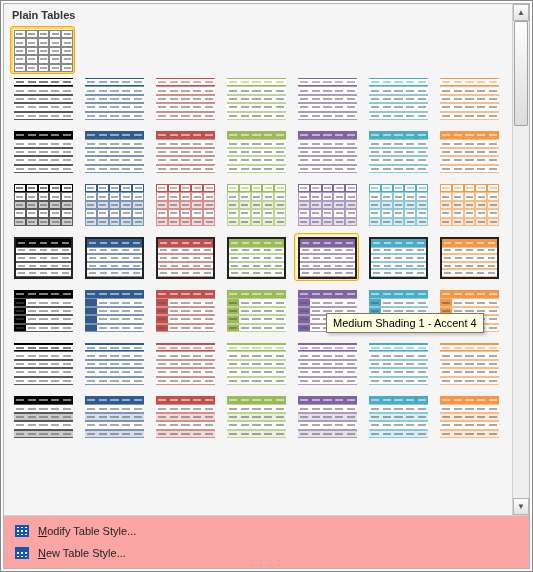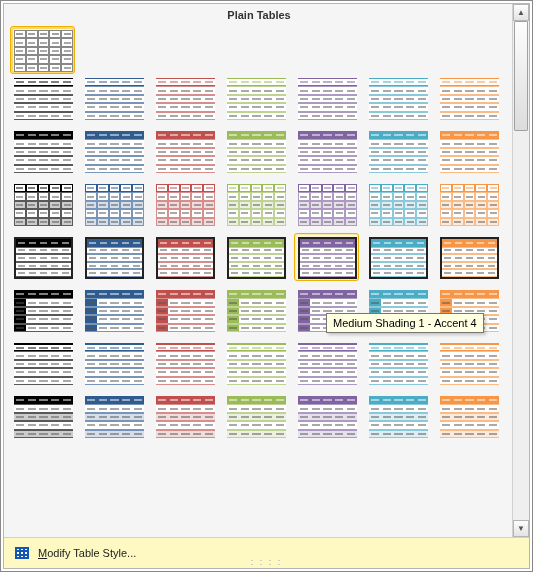--- a/index.html
+++ b/index.html
@@ -14,21 +14,20 @@
     position: relative;
     border: 1px solid #888;
   }
   .panel {
     position: absolute;
     top: 2px; left: 2px; right: 2px; bottom: 2px;
     background: #f5f5f5;
     border: 1px solid #b5b5b5;
     display: flex;
     flex-direction: column;
-    text-align: center;
   }
   .gallery-viewport {
     flex: 1 1 auto;
     overflow: hidden;
     position: relative;
     border-bottom: 1px solid #d0d0d0;
   }
   .gallery-content {
     position: absolute;
     top:0; left:0; right: 17px; bottom:0;
@@ -139,21 +138,21 @@
     padding:3px 6px;
     font-size:11px;
     color:#000;
     white-space:nowrap;
     box-shadow: 2px 2px 3px rgba(0,0,0,0.2);
     z-index:100;
   }
   
   .menu-area {
     padding: 4px 2px 4px 2px;
-    background:#fef9c3;
+    background:#fca5a5;
   }
   .menu-item {
     display:flex;
     align-items:center;
     gap:8px;
     padding:2px 8px;
     height:22px;
     color:#222;
   }
   .menu-item .mi-icon {
@@ -4261,17 +4260,33 @@
             <div></div>
             <div></div>
             <div></div>
             <div></div>
             <div></div>
             <div></div>
           </span>
         </span>
       <span class="lbl" id="menu-modify"><span><u>M</u>odify Table Style...</span></span>
     </div>
+    <div class="menu-item">
+      <span class="mi-icon">
+          <span class="mini-icon-grid colored">
+            <div></div>
+            <div></div>
+            <div></div>
+            <div></div>
+            <div></div>
+            <div></div>
+            <div></div>
+            <div></div>
+            <div></div>
+          </span>
+        </span>
+      <span class="lbl" id="menu-new"><span><u>N</u>ew Table Style...</span></span>
+    </div>
   </div>
   <div class="grip">: : : :</div>
 </div>
 
 <div class="tooltip" style="left: 325px; top: 312px;">Medium Shading 1 - Accent 4</div>
 
 </body></html>

